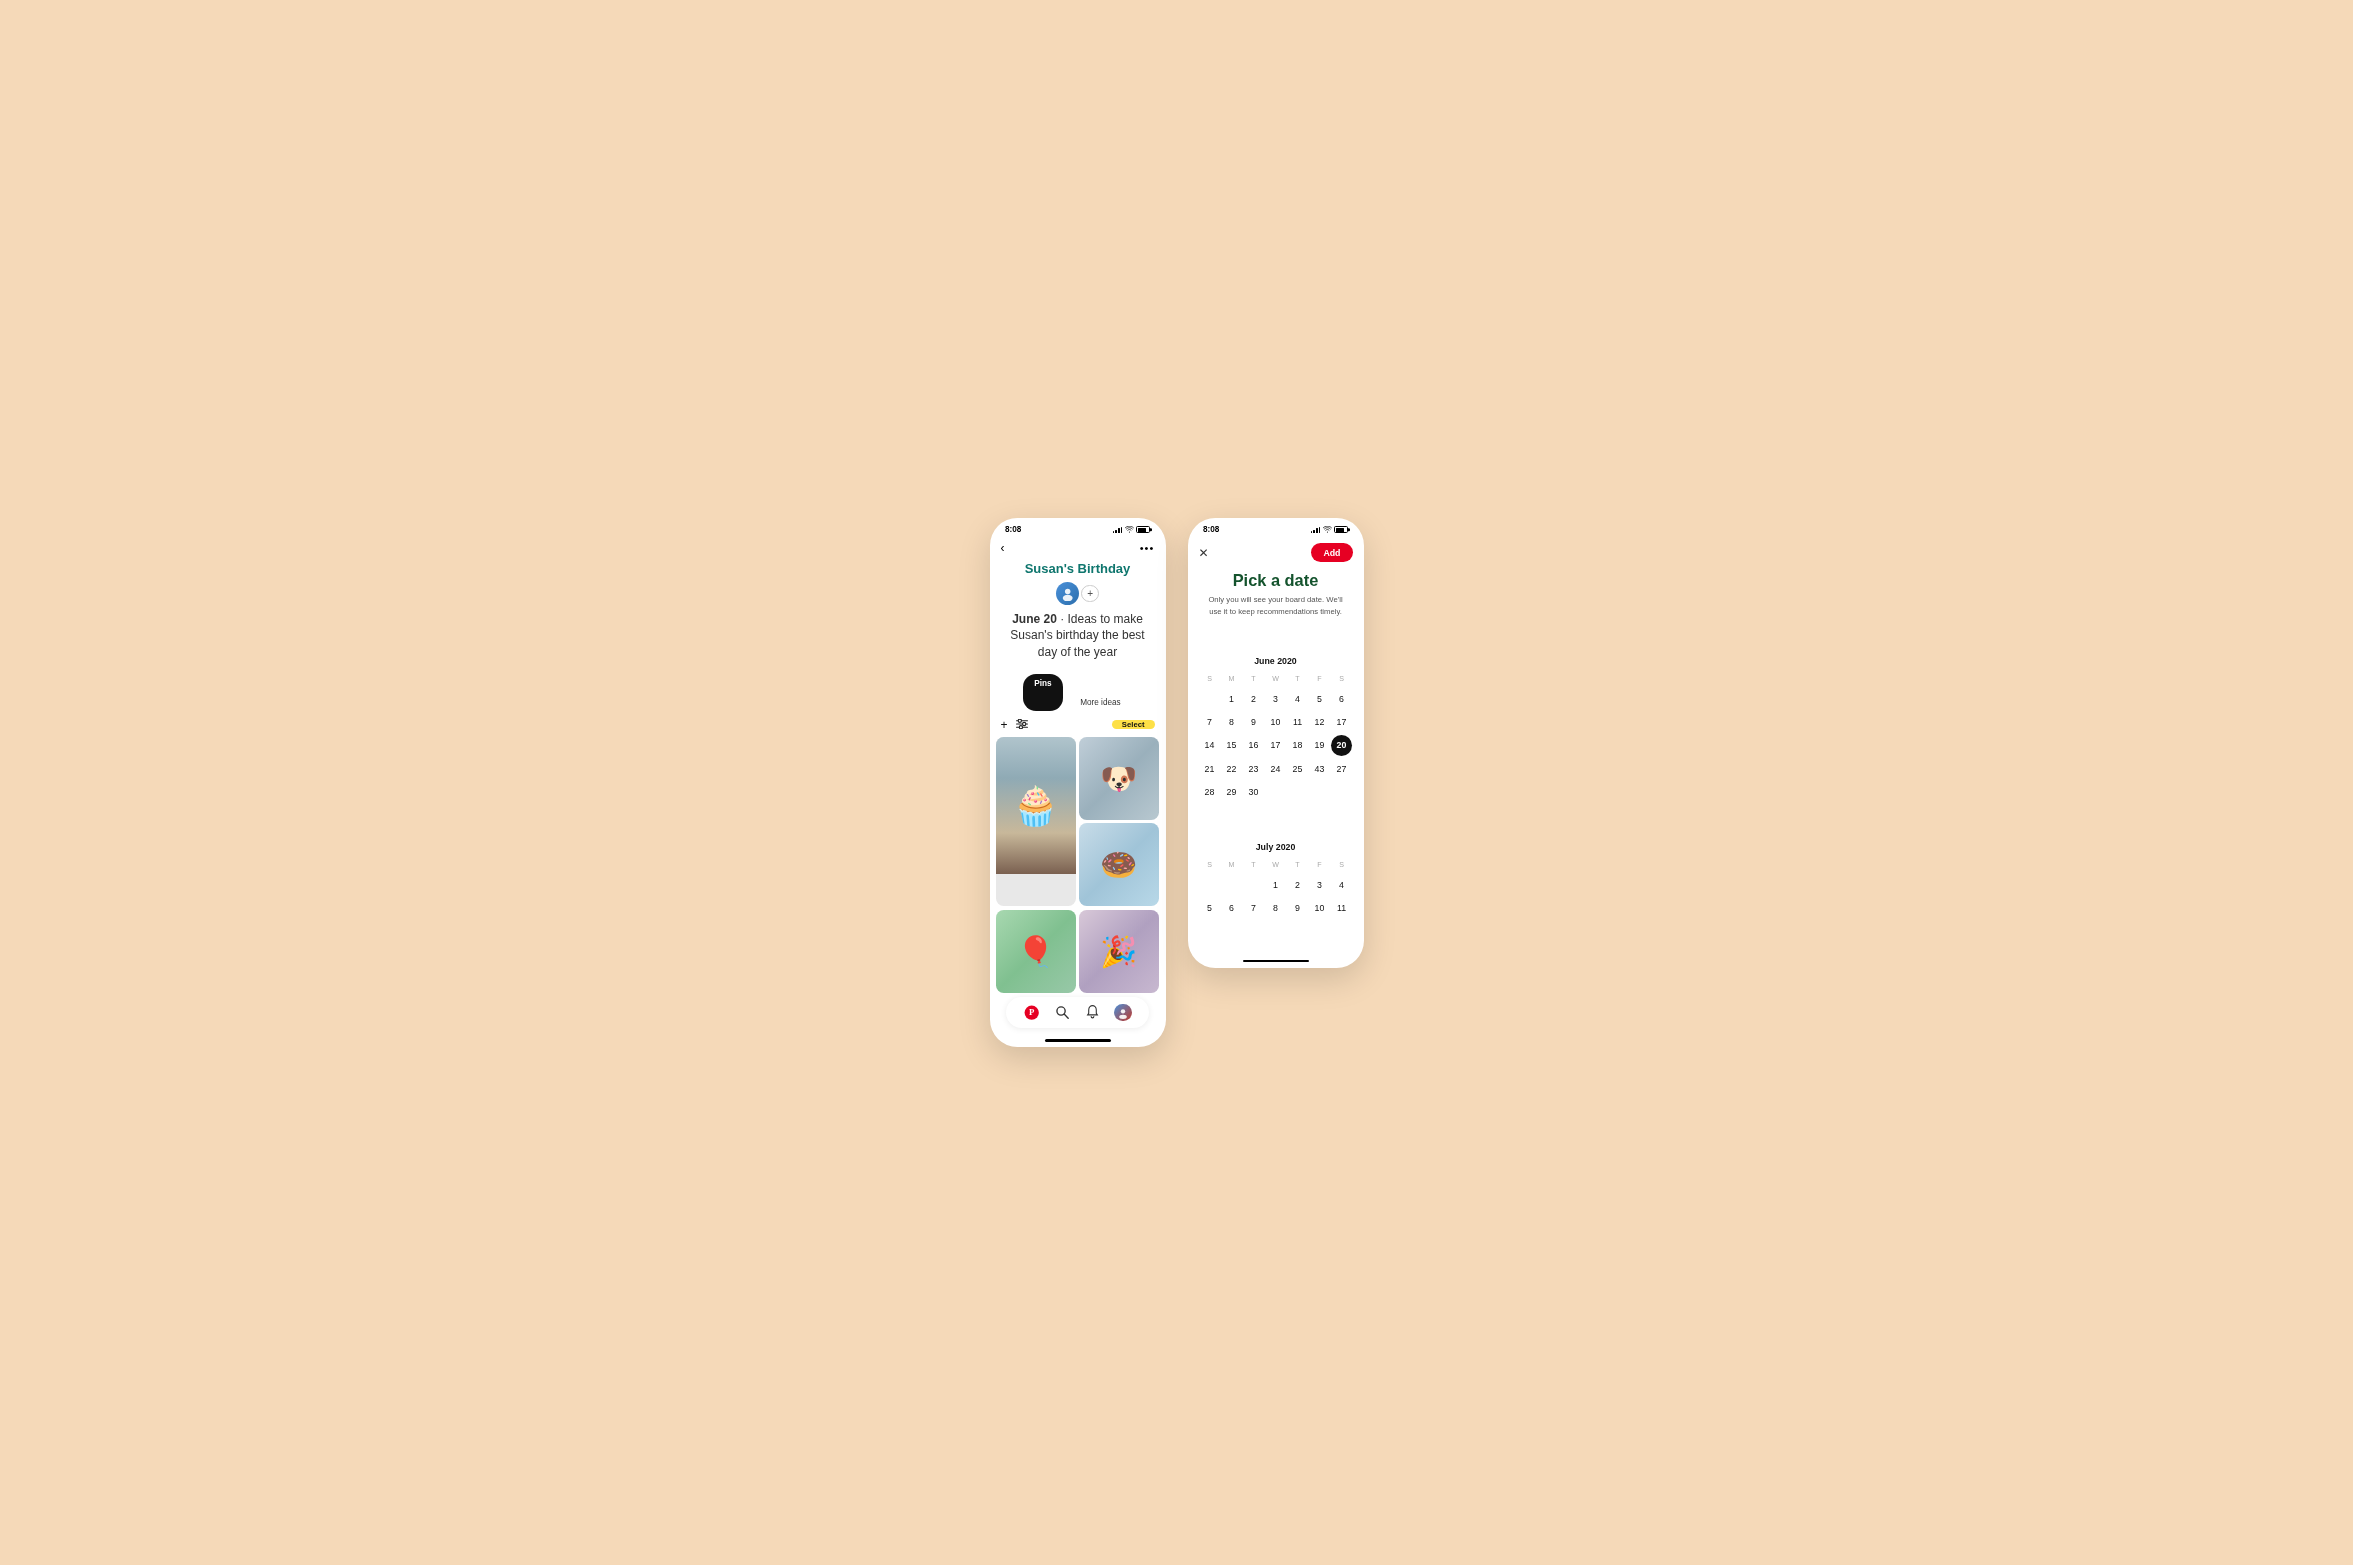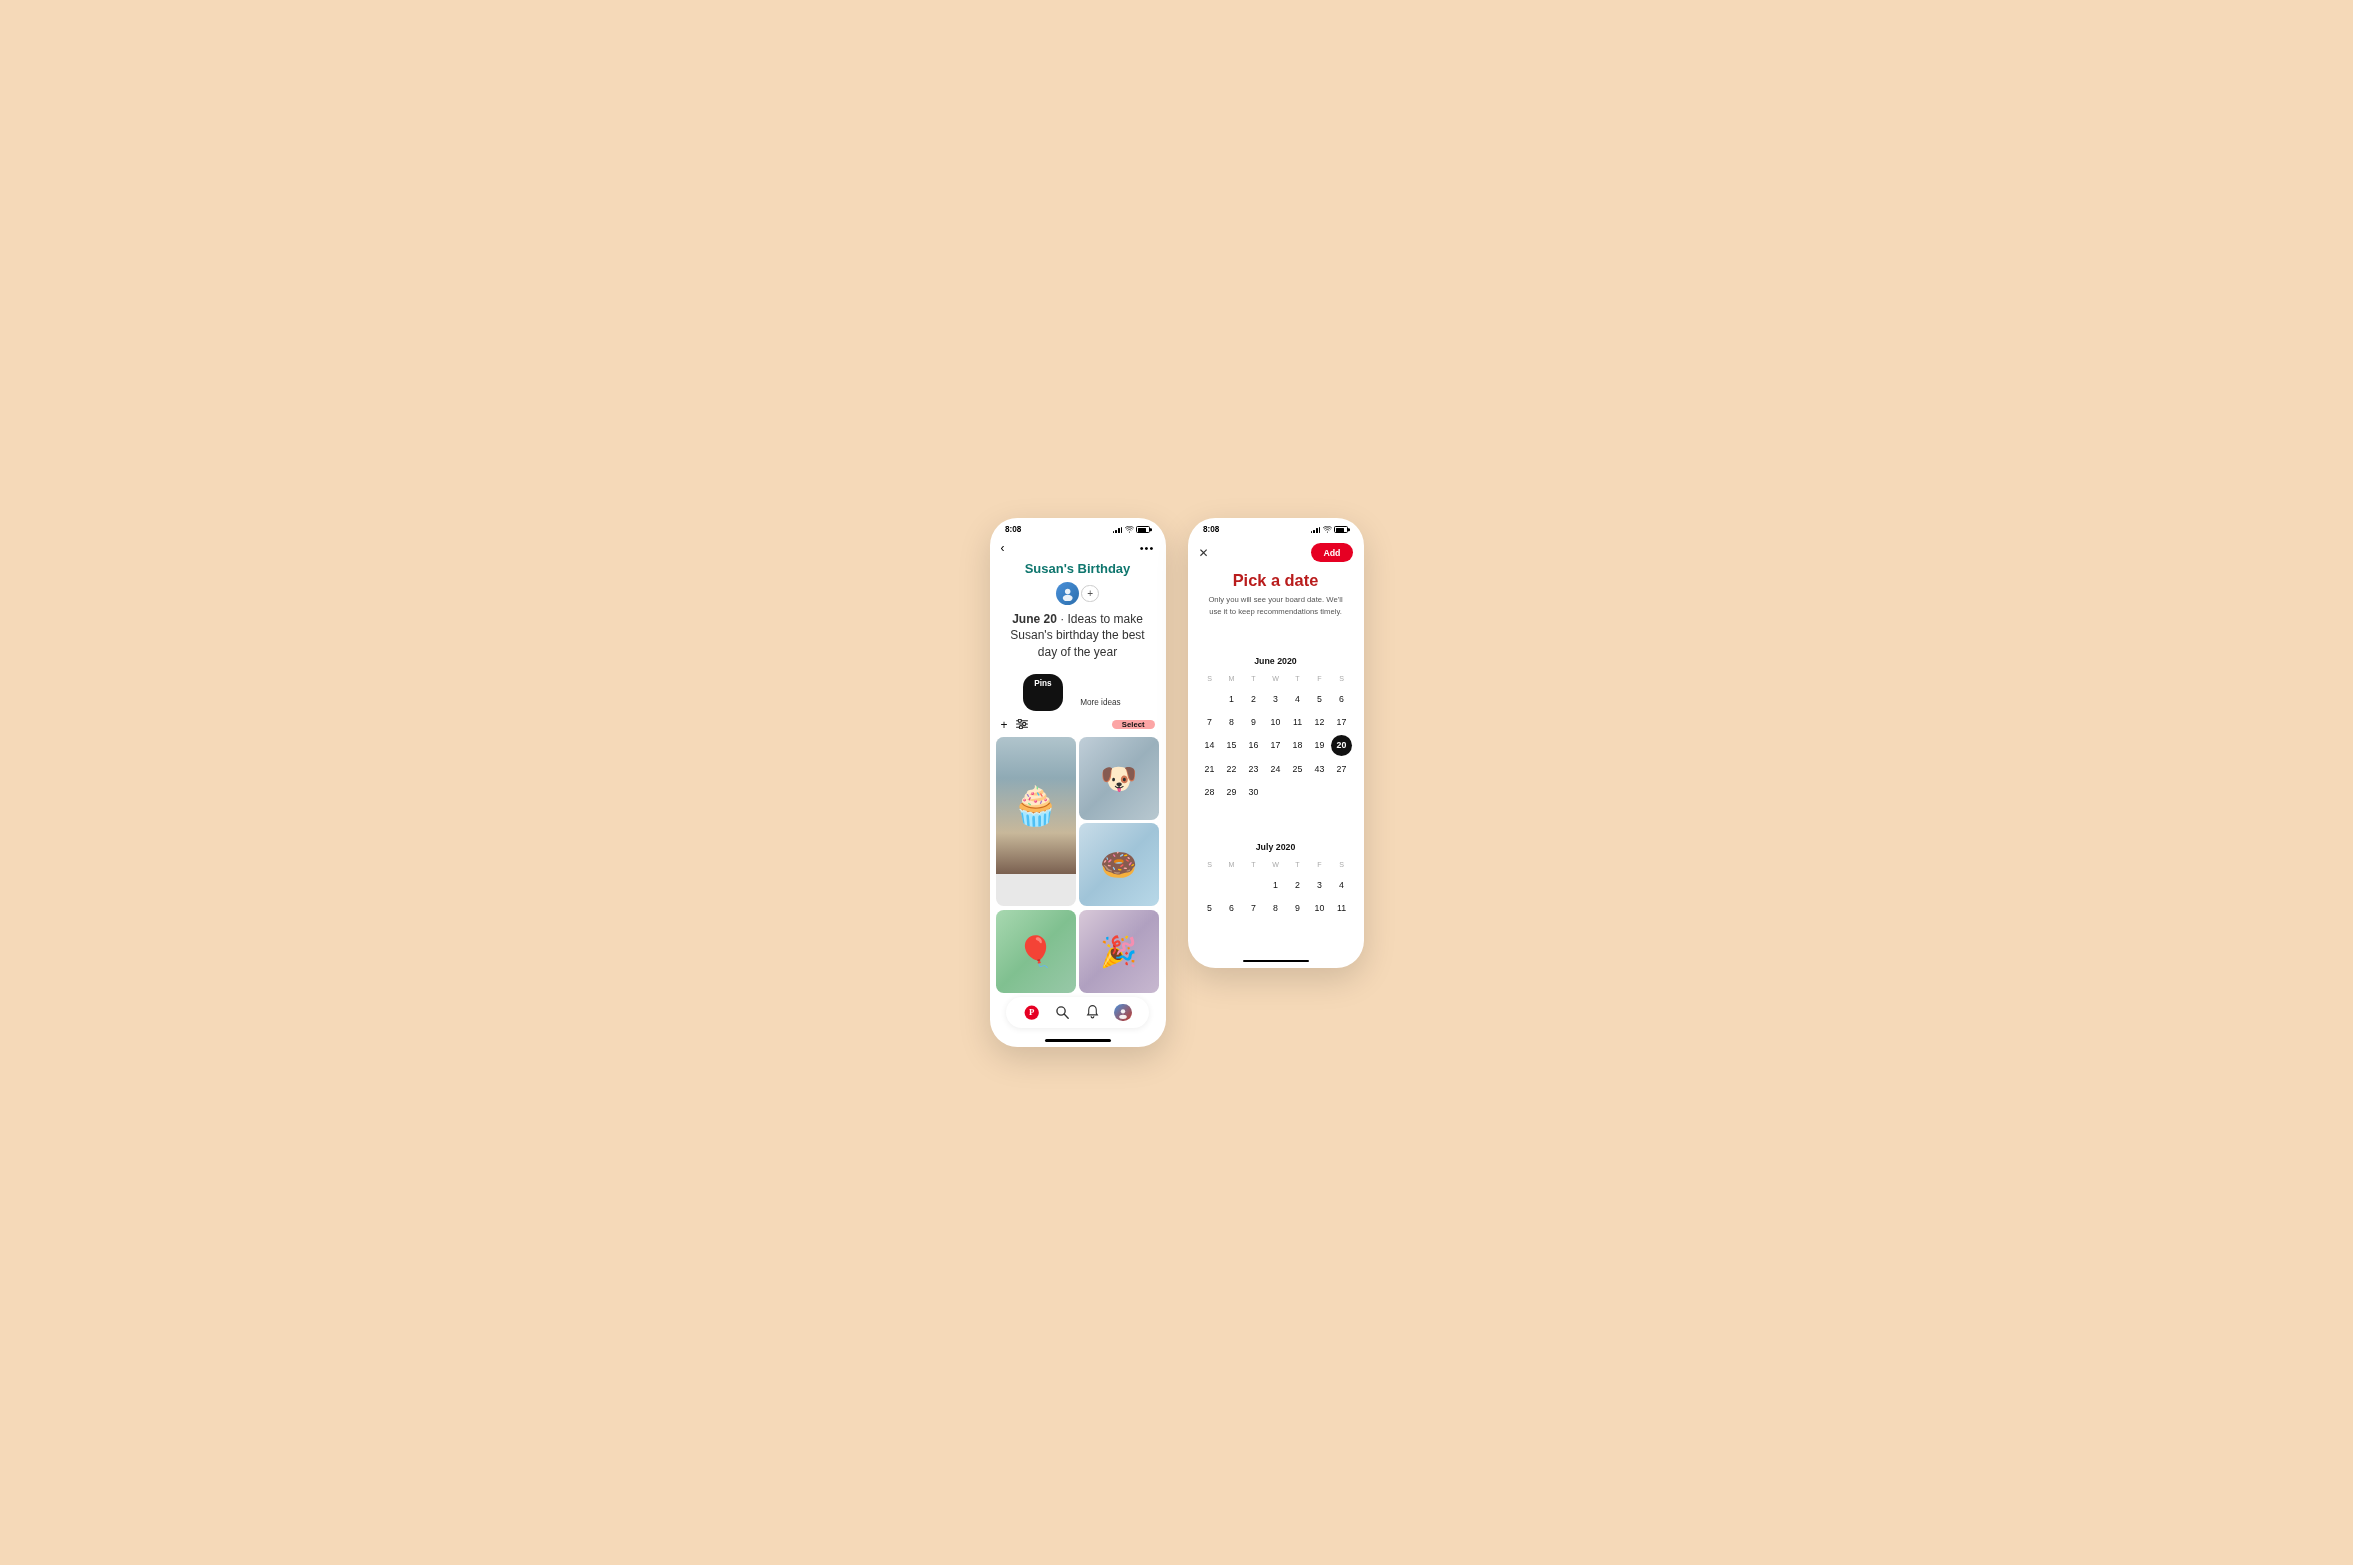--- a/index.html
+++ b/index.html
@@ -203,21 +203,21 @@
       cursor: pointer;
       font-weight: 300;
     }
 
     .filter-btn {
       font-size: 10px;
       cursor: pointer;
     }
 
     .select-btn {
-      background: #fca5a5;
+      background: #fde047;
       border-radius: 13px;
       padding: 0 10px;
       font-size: 7.7px;
       font-weight: 600;
       cursor: pointer;
       color: #111;
     }
 
     
     .pins-grid {
@@ -293,21 +293,21 @@
       padding: 4.4px 12px;
       font-size: 8.8px;
       font-weight: 700;
       cursor: pointer;
     }
 
     .pick-date-title {
       text-align: center;
       font-size: 16.4px;
       font-weight: 800;
-      color: #b91c1c;
+      color: #14532d;
       padding: 0 11px 4.4px;
     }
 
     .pick-date-subtitle {
       text-align: center;
       font-size: 7.7px;
       color: #555;
       padding: 0 16.4px 11px;
       line-height: 1.5;
     }

